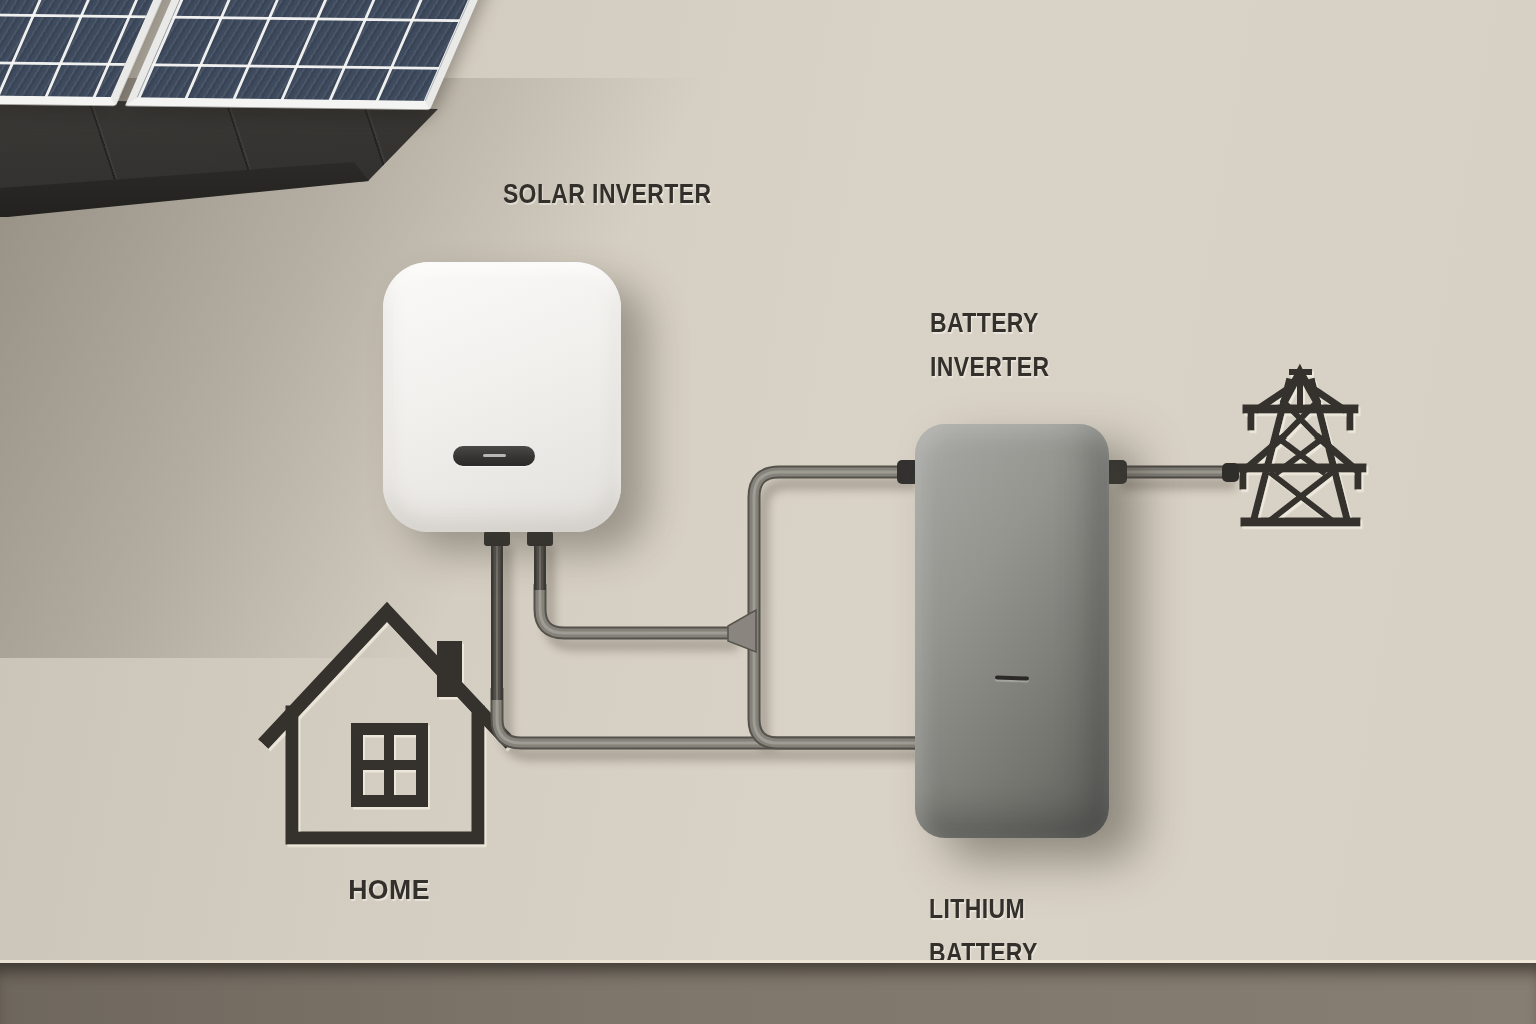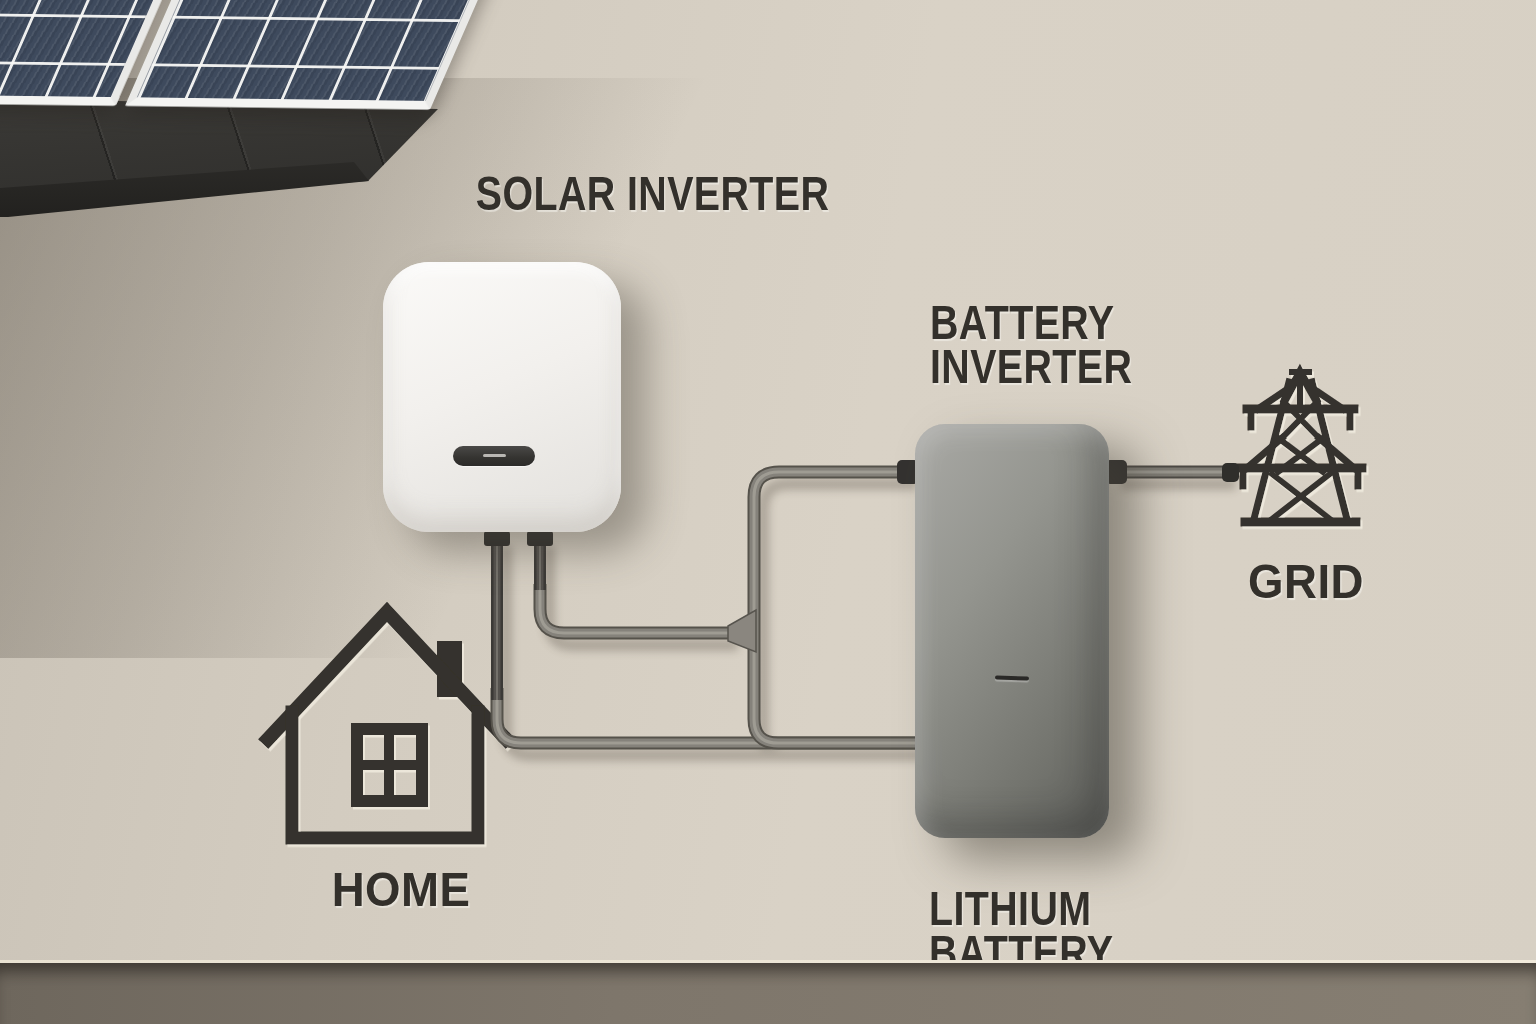--- a/index.html
+++ b/index.html
@@ -67,33 +67,33 @@
     box-shadow:30px 22px 45px rgba(70,65,55,.5),
                inset 7px 9px 22px rgba(255,255,255,.25),
                inset -15px -18px 38px rgba(28,28,26,.30);
   }
   .battery-dash{
     left:80px;top:252px;width:34px;height:4px;border-radius:2px;background:#2a2927;
     transform:rotate(2deg);box-shadow:0 2px 1px rgba(255,255,255,.28);
   }
   
   .lbl{
-    color:#33302b;font-weight:bold;font-size:48px;line-height:44px;white-space:nowrap;
+    color:#33302b;font-weight:bold;font-size:28px;line-height:44px;white-space:nowrap;
     text-shadow:1.5px 2px 1px rgba(255,255,250,.45);
   }
   .lbl .tx{position:static;display:inline-block;transform:scaleX(.82);letter-spacing:.5px;}
   .lbl.ctr{text-align:center;}
   .lbl.ctr .tx{transform-origin:center;}
   .lbl:not(.ctr) .tx{transform-origin:left center;}
   .lbl-solar{left:437px;top:172px;width:340px;}
   .lbl-batt-inv{left:930px;top:301px;}
   .lbl-batt-inv .tx{display:block;}
   .lbl-grid{left:1206px;top:560px;width:200px;}
   .lbl-grid .tx{transform:scaleX(.95);}
-  .lbl-home{left:298px;top:868px;width:205px;}
+  .lbl-home{left:286px;top:868px;width:205px;}
   .lbl-home .tx{transform:scaleX(.95);}
   .lbl-lithium{left:929px;top:887px;}
   .lbl-lithium .tx{display:block;}
   
   .wall-edge{left:0;top:960px;width:100%;height:3px;background:linear-gradient(90deg,#e9e2d2,#f1eadb);}
   .floor{
     left:0;top:963px;width:100%;height:61px;
     background:linear-gradient(90deg,#6e675d 0%,#7e766b 40%,#867e72 100%);
     box-shadow:inset 0 16px 16px -8px rgba(25,22,18,.6);
   }
@@ -221,23 +221,20 @@
     <div class="battery-dash"></div>
   </div>
 
   <div class="lbl ctr lbl-solar">
     <span class="tx">SOLAR INVERTER</span>
   </div>
   <div class="lbl lbl-batt-inv">
     <span class="tx">BATTERY</span>
     <span class="tx">INVERTER</span>
   </div>
-  <div class="lbl ctr lbl-grid">
-    <span class="tx">GRID</span>
-  </div>
   <div class="lbl ctr lbl-home">
     <span class="tx">HOME</span>
   </div>
   <div class="lbl lbl-lithium">
     <span class="tx">LITHIUM</span>
     <span class="tx">BATTERY</span>
   </div>
 
   <div class="wall-edge"></div>
   <div class="floor"></div>

